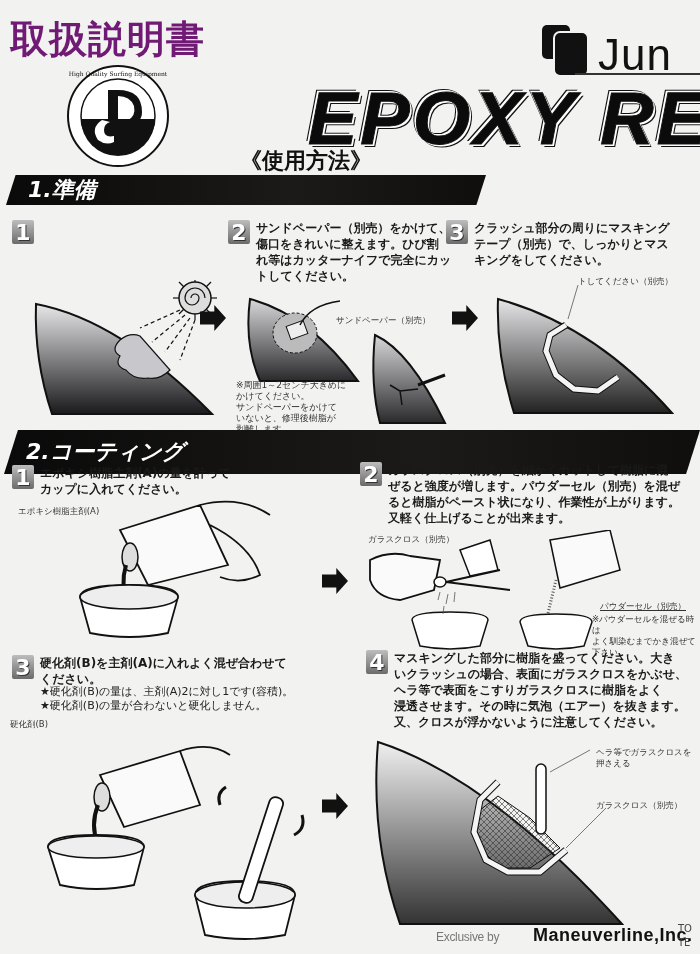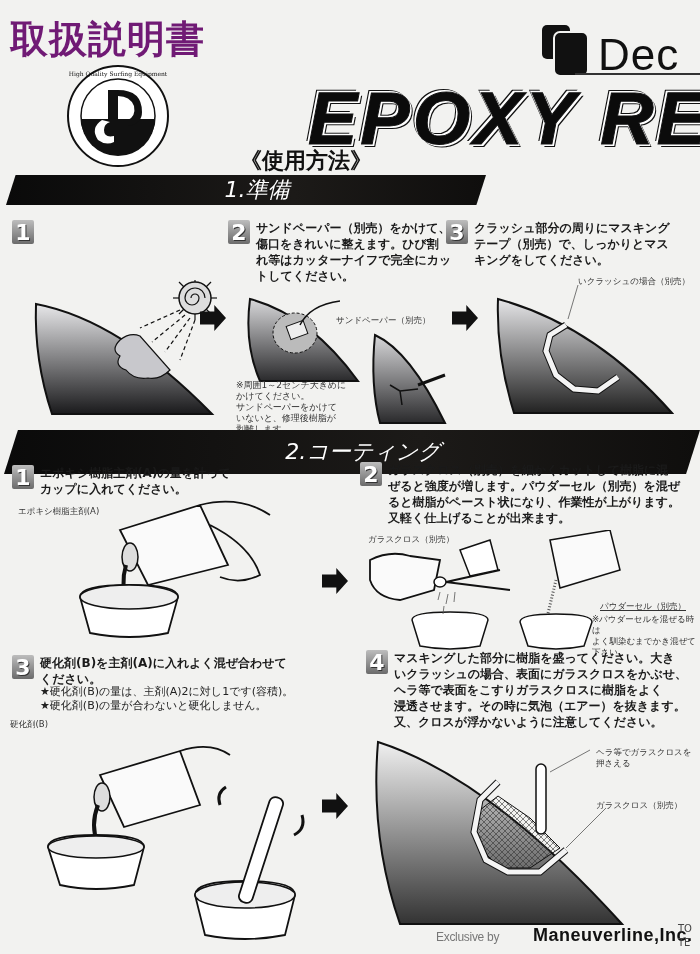--- a/index.html
+++ b/index.html
@@ -24,22 +24,22 @@
     color: #0b0b0b; letter-spacing: 3px;
     -webkit-text-stroke: 1px #111;
     text-shadow: 0 0 0 #fff, 2px 2px 0 #fff, -2px -2px 0 #fff, 3px 3px 0 #111, -3px -3px 0 #111;
     white-space: nowrap;
   }
   .usage-title { left: 240px; top: 146px; font-size: 22px; font-weight: bold; }
 
   .section-bar {
     background: linear-gradient(90deg,#0a0a0a,#1c1a18 60%,#0f0e0d);
     clip-path: polygon(2% 0, 100% 0, 98% 100%, 0 100%);
-    color: #fff; font-style: italic; font-weight: normal;
-    padding-left: 22px; display: flex; align-items: center; justify-content: center;
+    color: #fff; font-style: italic; font-weight: bold;
+    padding-left: 22px; display: flex; align-items: center;
   }
   .sec1 { left: 6px; top: 175px; width: 480px; height: 30px; font-size: 22px; }
   .sec2 { left: 4px; top: 430px; width: 696px; height: 44px; font-size: 22px; }
 
   .step-num {
     display: inline-flex; width: 22px; height: 24px;
     background: linear-gradient(180deg,#bdbdbd,#6b6b6b);
     color: #fff; font-weight: bold; font-size: 22px;
     align-items: center; justify-content: center;
     border-radius: 2px; margin-right: 6px; flex: none;
@@ -73,21 +73,21 @@
   <rect x="42" y="26" width="10" height="52" fill="#111"></rect>
   <path d="M52 26 Q76 26 76 48 Q76 60 62 62 L62 56 Q70 52 68 42 Q64 32 52 32Z" fill="#111"></path>
   <path d="M36 56 Q24 64 32 76 Q40 82 48 78 L48 72 Q38 74 38 66 Q38 60 44 58Z" fill="#fff"></path>
   <text x="52" y="12" font-size="6" text-anchor="middle" fill="#111" font-family="DejaVu Serif, serif">High Quality Surfing Equipment</text>
 </svg>
 
 <svg class="abs" style="left:540px;top:22px;width:60px;height:60px;" viewBox="0 0 60 60">
   <rect x="2" y="3" width="28" height="34" rx="5" fill="#111"></rect>
   <rect x="14" y="10" width="34" height="44" rx="6" fill="#111" stroke="#f2f2f0" stroke-width="2"></rect>
 </svg>
-<div class="abs brand-text">Dec</div>
+<div class="abs brand-text">Jun</div>
 <div class="abs brand-line"></div>
 
 <div class="abs product-title">EPOXY RE</div>
 <div class="abs usage-title">《使用方法》</div>
 
 <div class="abs section-bar sec1">
   <span>1.準備</span>
 </div>
 
 <div class="abs step" style="left:12px;top:220px;width:220px;">
@@ -167,21 +167,21 @@
     <linearGradient id="bg3" x1="0" y1="0" x2="0" y2="1">
       <stop offset="0" stop-color="#e6e6e8"></stop>
         <stop offset="1" stop-color="#222"></stop>
     </linearGradient>
   </defs>
   <path d="M4 14 Q100 40 178 128 L20 128 Q2 70 4 14Z" fill="url(#bg3)" stroke="#111" stroke-width="2"></path>
   <path d="M72 40 L56 50 L52 66 L62 90 L80 104 L104 106 L124 92" fill="none" stroke="#111" stroke-width="7"></path>
   <path d="M72 40 L56 50 L52 66 L62 90 L80 104 L104 106 L124 92" fill="none" stroke="#f4f4f4" stroke-width="5"></path>
   <line x1="84" y1="0" x2="74" y2="34" stroke="#555" stroke-width="0.8"></line>
 </svg>
-<div class="abs label" style="left:578px;top:276px;">いクラッシュの場合（別売）</div>
+<div class="abs label" style="left:578px;top:276px;">トしてください（別売）</div>
 
 <div class="abs section-bar sec2">
   <span>2.コーティング</span>
 </div>
 
 <div class="abs step" style="left:12px;top:465px;width:320px;">
   <span class="step-num">1</span>
   <span class="step-text">エポキシ樹脂主剤(A)の量を計って
 カップに入れてください。</span>
 </div>

